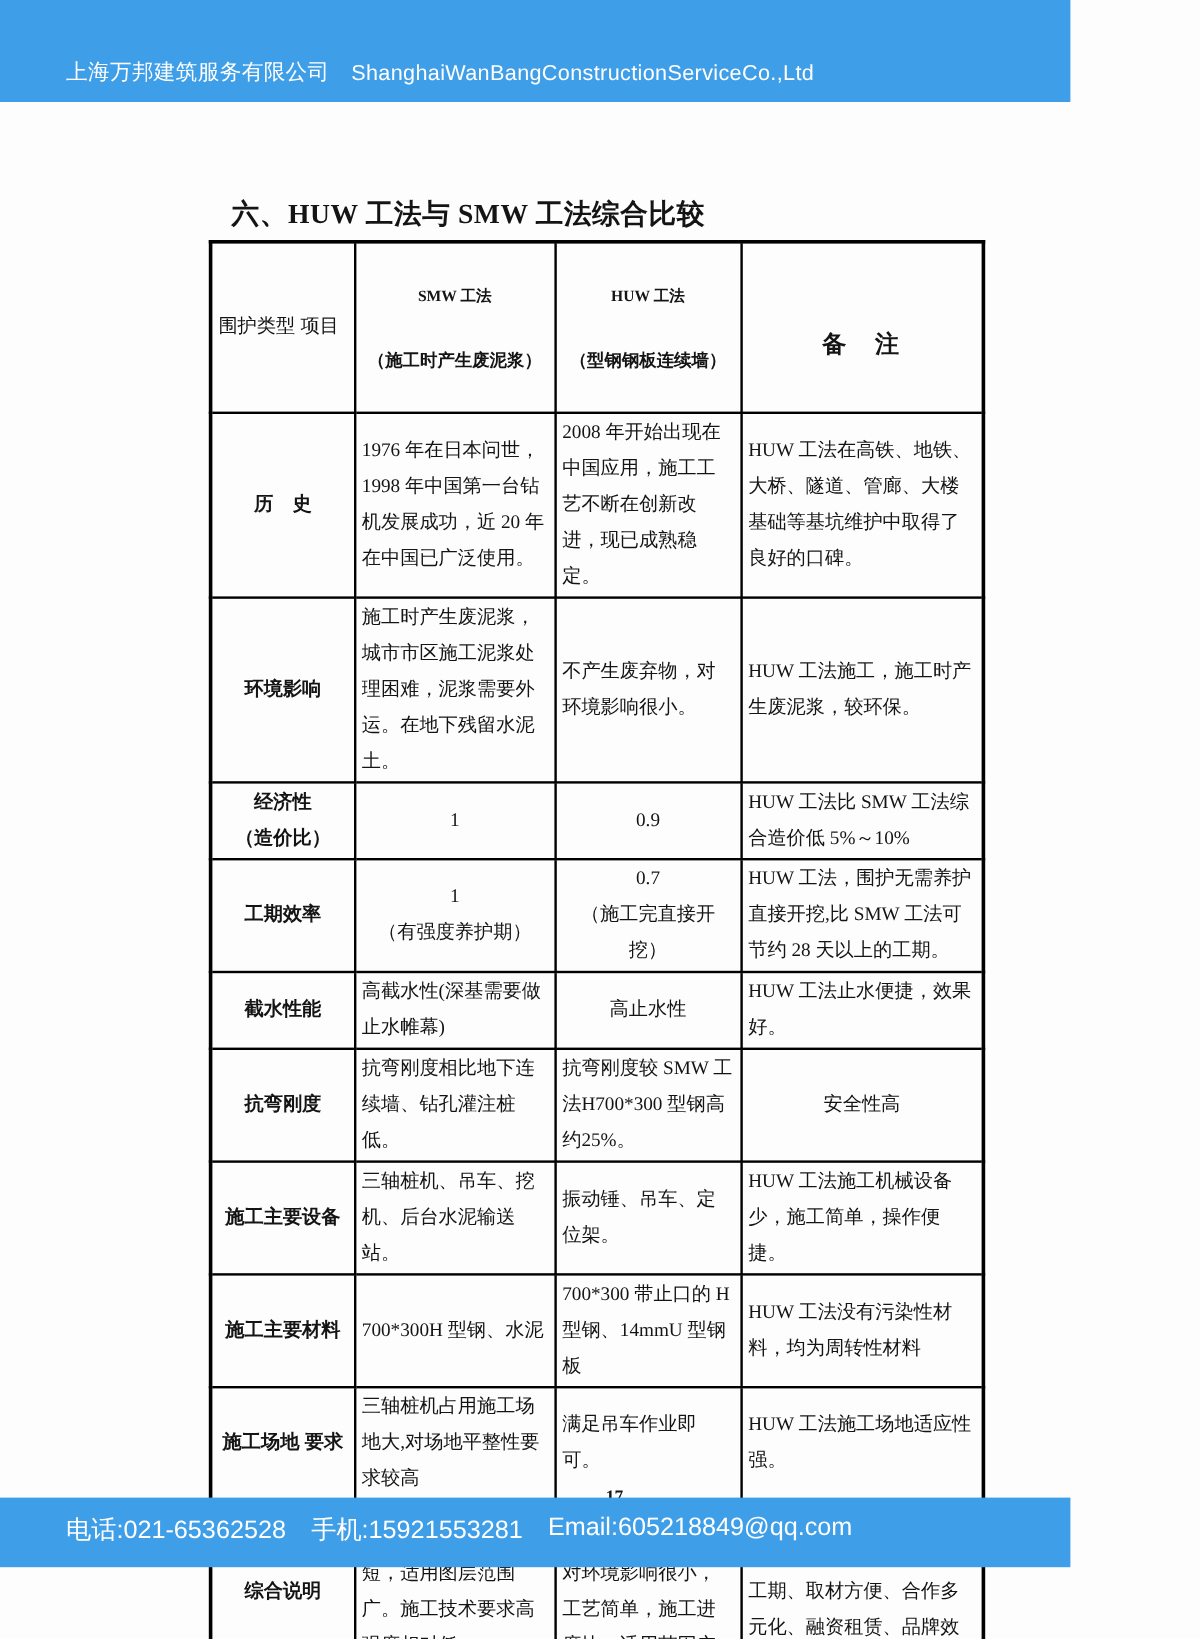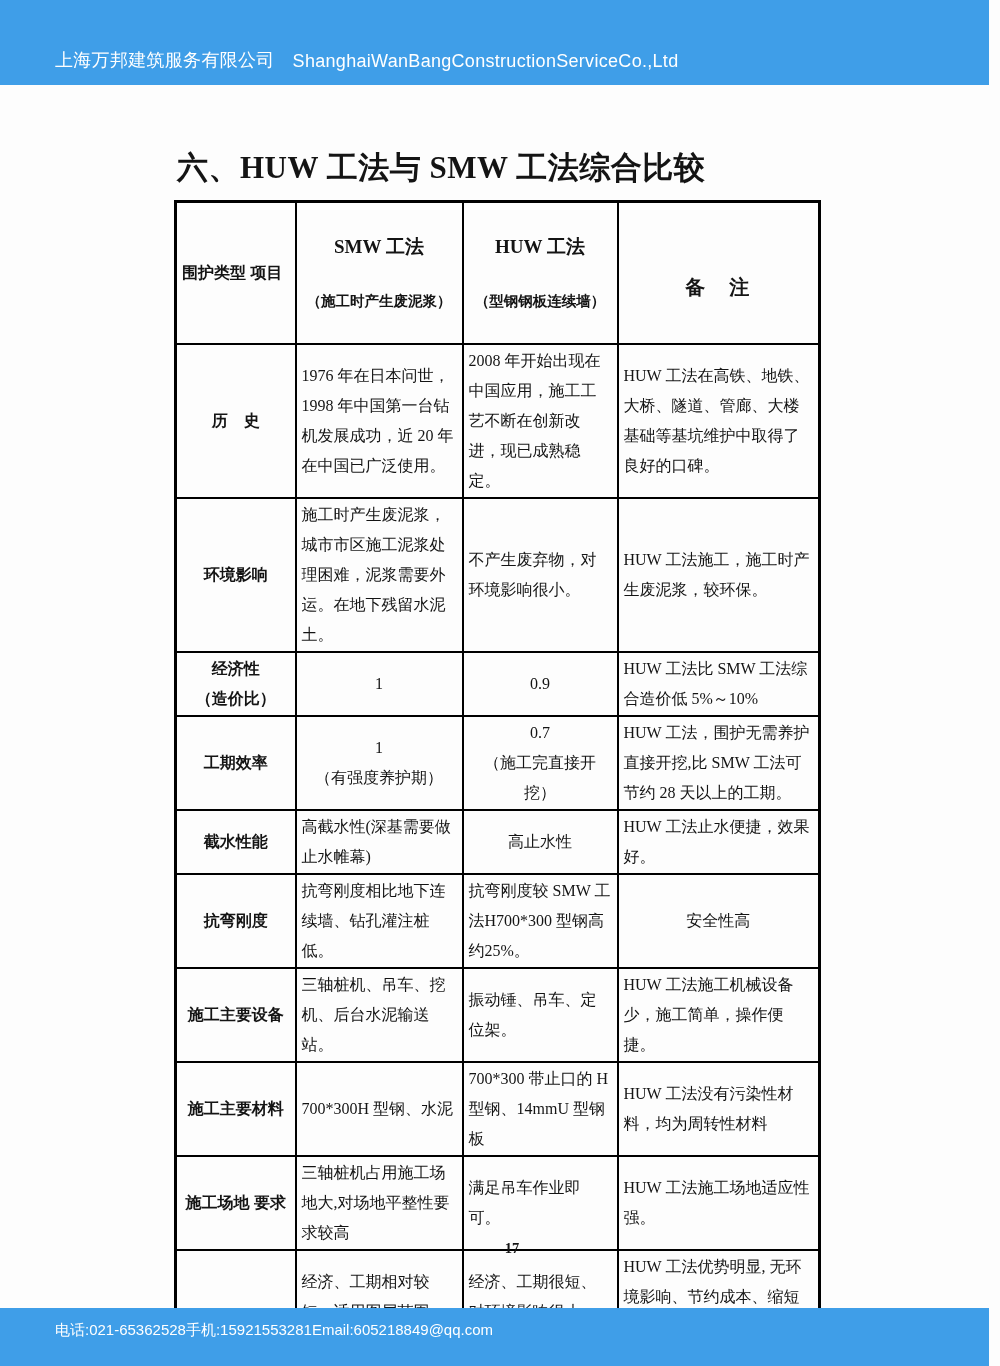--- a/index.html
+++ b/index.html
@@ -4,61 +4,61 @@
 <style>
   * { box-sizing: border-box; }
   html, body { margin: 0; padding: 0; }
   body {
     width: 1000px; height: 1366px; position: relative;
     background: #fdfdfd; color: #141414;
     font-family: "Liberation Serif", "DejaVu Serif", serif;
     overflow: hidden;
   }
   .band {
-    position: absolute; left: 0; width: 989px;
+    position: absolute; left: 0; width: 892px;
     background: #3F9EE8; color: #ffffff;
     font-family: "Liberation Sans", "DejaVu Sans", sans-serif;
   }
   .band-top {
     top: 0; height: 85px;
     display: flex; align-items: flex-end; gap: 18px;
     padding: 0 20px 13px 55px;
     font-size: 18px; letter-spacing: 0.3px;
   }
   .band-bottom {
-    top: 1308px; height: 58px;
-    display: flex; align-items: flex-start; gap: 0;
+    top: 1248px; height: 58px;
+    display: flex; align-items: flex-start; gap: 21px;
     padding: 13px 20px 0 55px;
-    font-size: 15px;
+    font-size: 21px;
   }
   .page-title {
-    position: absolute; left: 177px; top: 147px; margin: 0;
-    font-size: 31px; font-weight: 700; letter-spacing: 0.5px;
+    position: absolute; left: 177px; top: 147px; margin: 16px;
+    font-size: 23px; font-weight: 700; letter-spacing: 0.5px;
     font-family: "Liberation Serif", "DejaVu Serif", serif;
   }
   table.cmp-table {
     position: absolute; left: 174px; top: 200px;
     width: 644px; table-layout: fixed; border-collapse: collapse;
     border: 3px solid #000;
   }
   .cmp-table th, .cmp-table td {
     border: 2px solid #000;
     padding: 1px 5px;
     font-size: 16px; line-height: 30px;
     vertical-align: middle;
     white-space: pre-line;
     overflow: hidden;
   }
   .cmp-table thead tr { height: 60px; }
   .corner {
     font-family: "Liberation Sans", "DejaVu Sans", sans-serif;
-    font-weight: 700; font-size: 15px; text-align: left; line-height: 20px;
+    font-weight: 400; font-size: 15px; text-align: left; line-height: 20px;
   }
   .colhead { text-align: center; font-weight: 700; }
-  .ct { font-size: 19px; line-height: 26px; font-weight: 700; }
+  .ct { font-size: 13px; line-height: 26px; font-weight: 700; }
   .cs { font-size: 14.5px; line-height: 22px; font-weight: 700; }
   .ct-big { font-size: 20px; letter-spacing: 2px; font-weight: 700; margin-top: 27px; }
   .rowlabel {
     font-family: "Liberation Sans", "DejaVu Sans", sans-serif;
     font-weight: 700; font-size: 15.5px; text-align: center; line-height: 26px;
   }
   .cell-left { text-align: left; }
   .cell-center { text-align: center; }
   
   #table-body tr:nth-child(1)  { height: 125px; }

